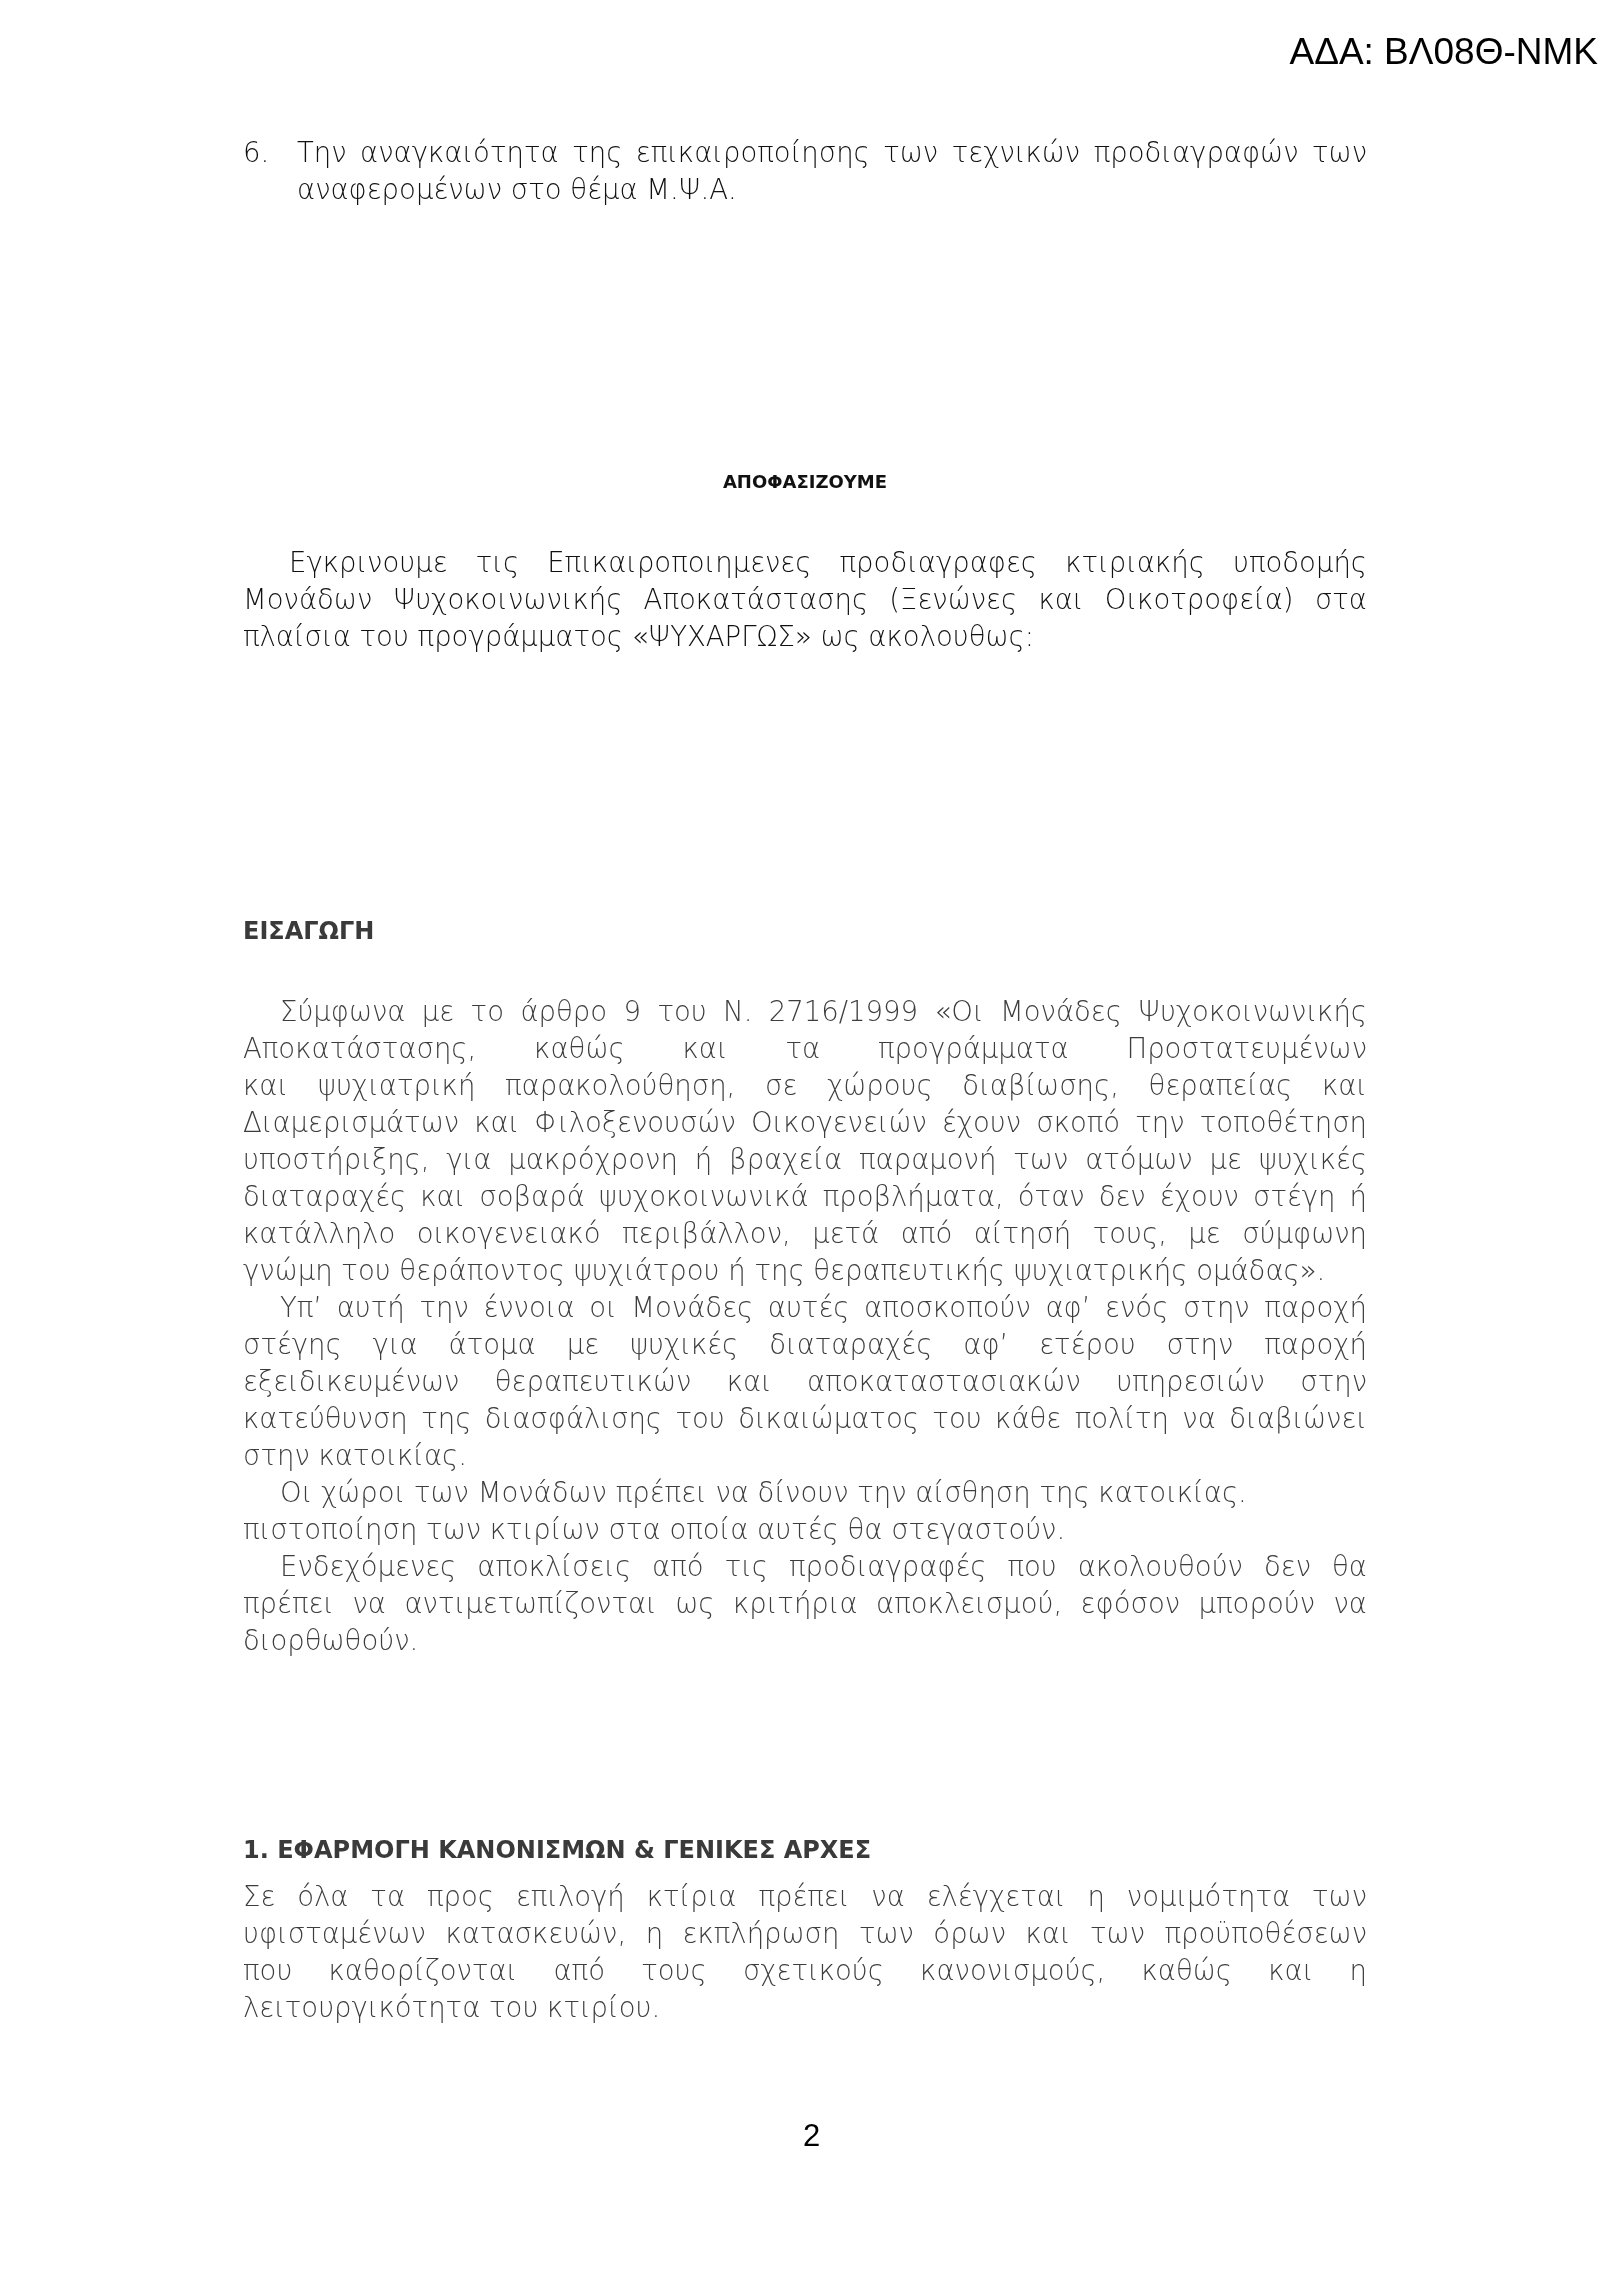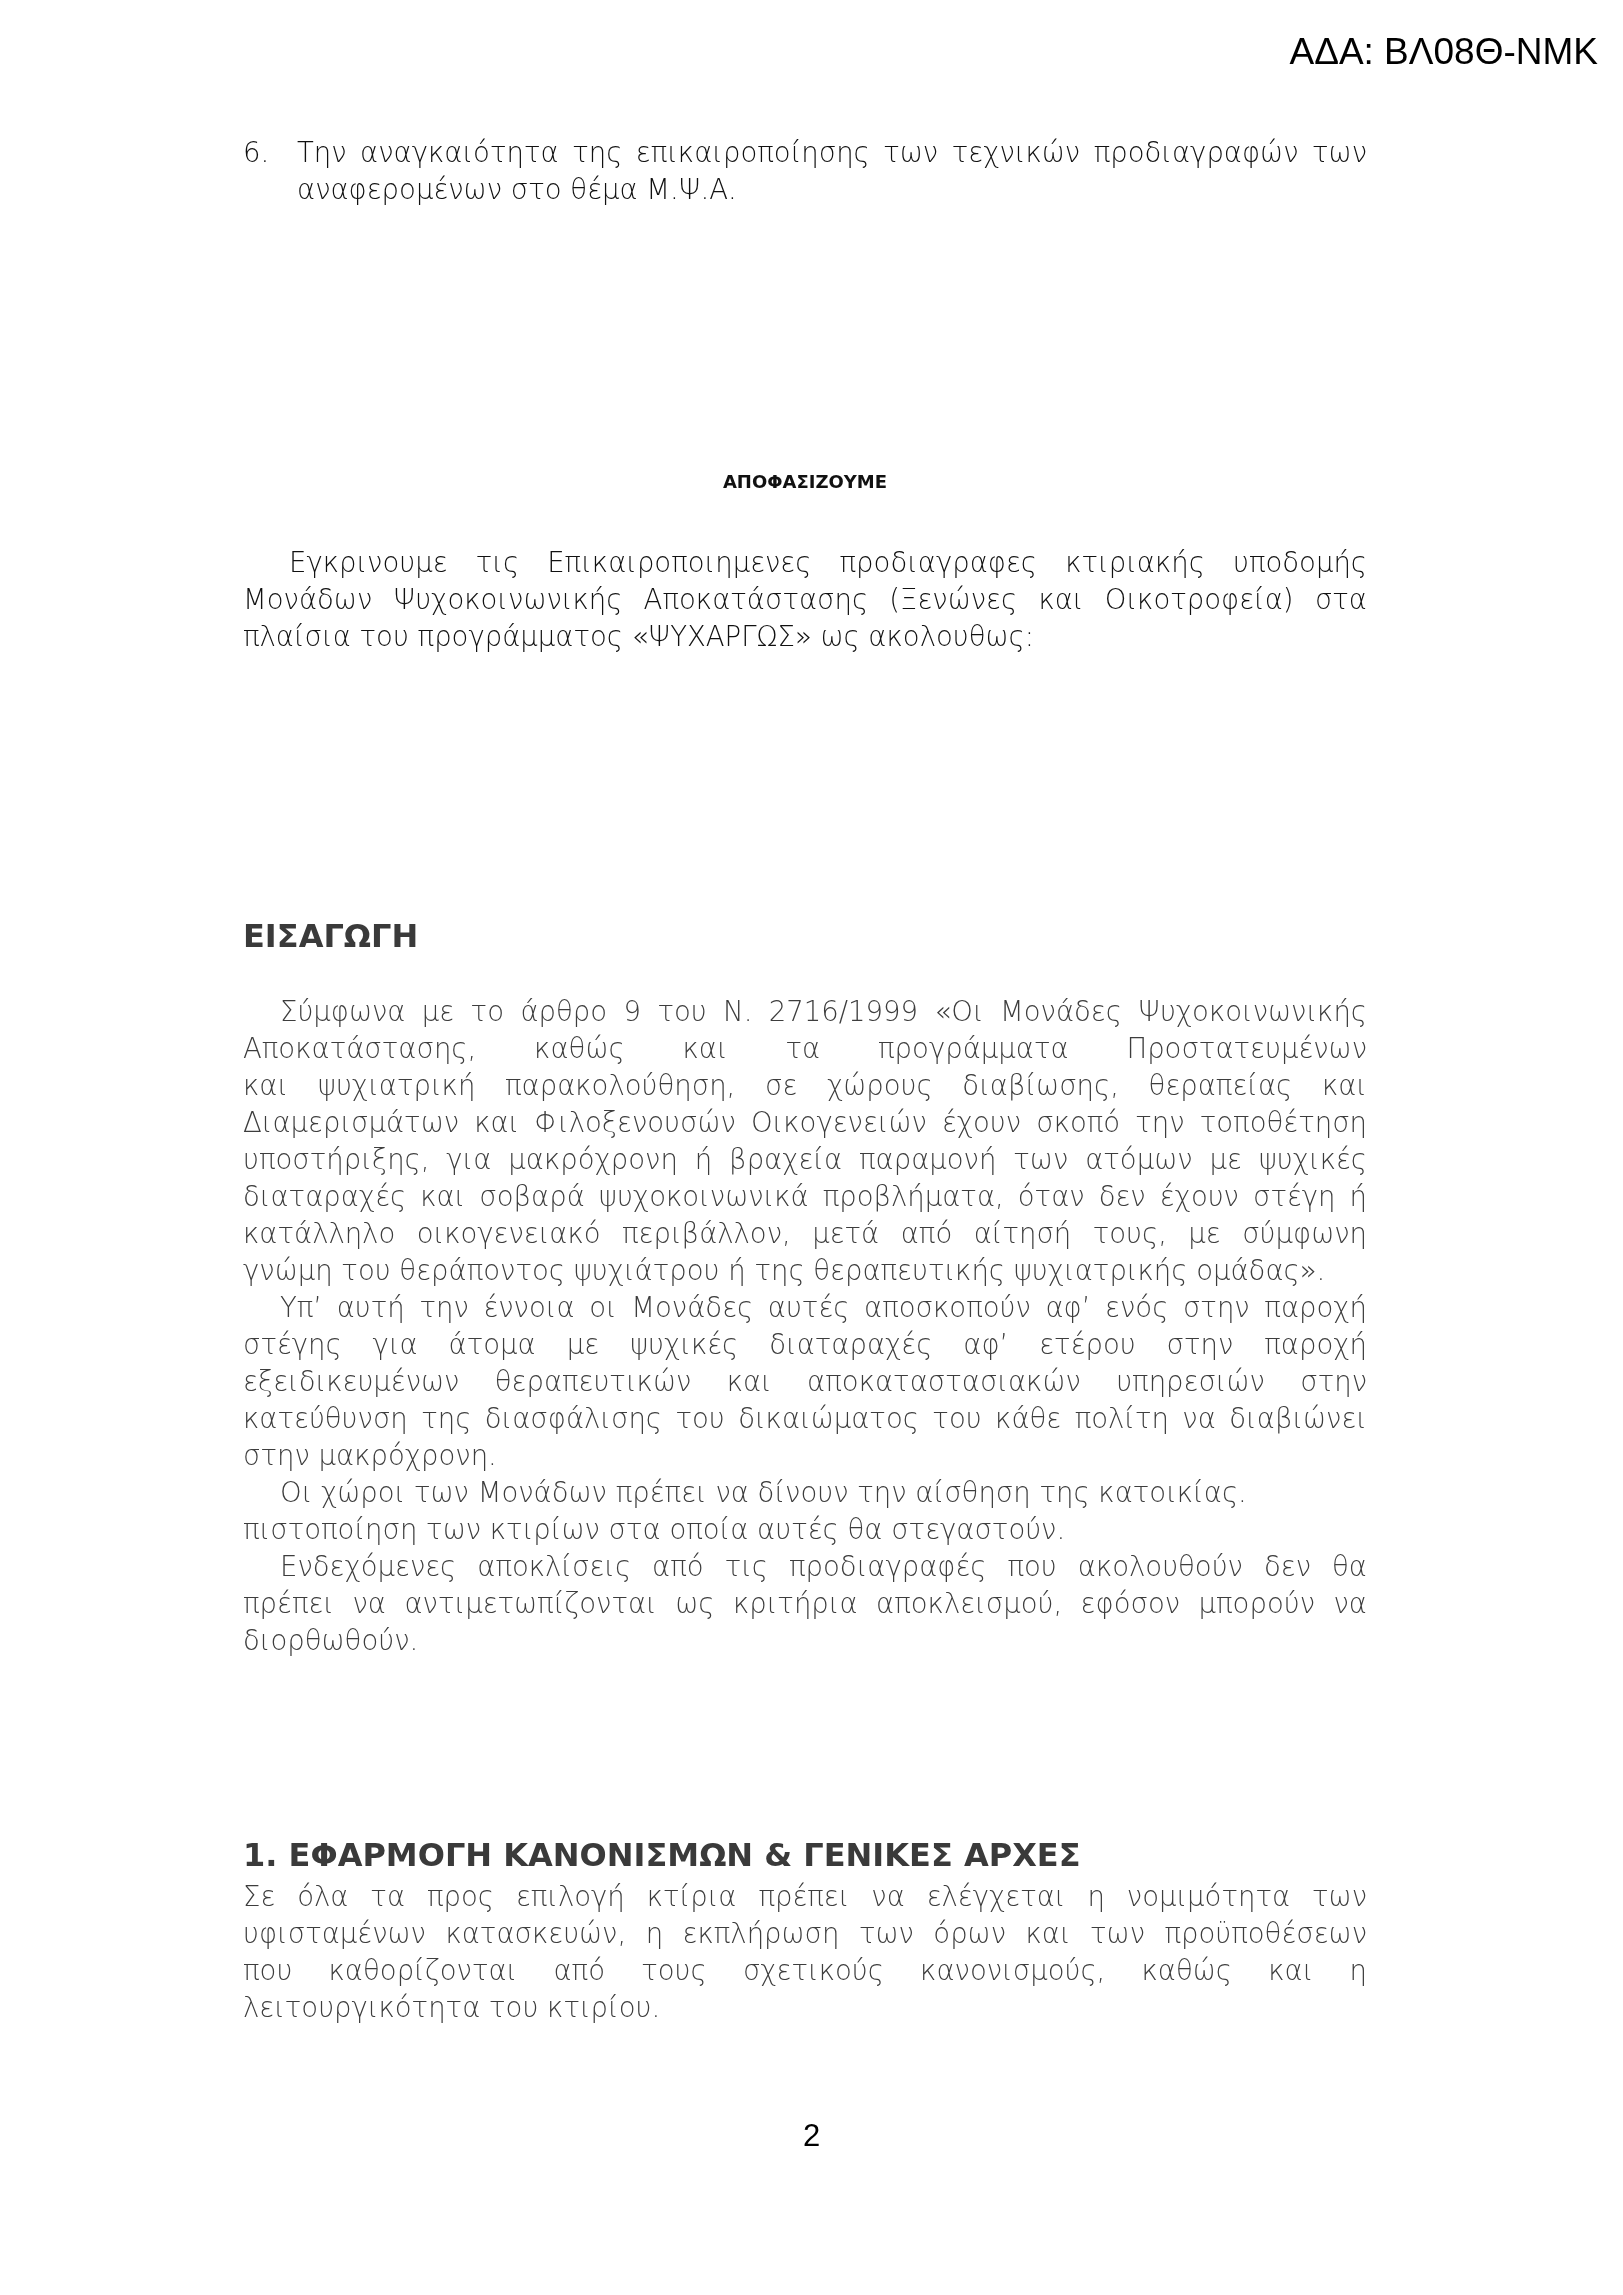--- a/index.html
+++ b/index.html
@@ -19,21 +19,21 @@
   .gray { color: #3d3d3d; }
   .item6 { top: 134px; }
   .item6 .num { position: absolute; left: 0; top: 0; }
   .item6 .txt { margin-left: 54px; text-align: justify; text-align-last: left; }
   .heading-center {
     position: absolute; left: 243px; width: 1124px; text-align: center; top: 471px;
     font-family: "DejaVu Sans", sans-serif; font-weight: bold; font-size: 18px; color: #111;
   }
   .decide { top: 544px; }
   .h-left {
-    font-family: "DejaVu Sans", sans-serif; font-weight: bold; font-size: 32px; color: #3a3a3a;
+    font-family: "DejaVu Sans", sans-serif; font-weight: bold; font-size: 24px; color: #3a3a3a;
     position: absolute; left: 243px;
   }
   .intro-h { top: 917px; }
   .intro { top: 993px; }
   .sec1-h { top: 1803px; margin-top: 33px; }
   .sec1 { top: 1878px; }
   .pagenum {
     position: absolute; top: 2118px; left: 0; width: 1623px; text-align: center;
     font-family: "Liberation Sans", sans-serif; font-size: 31px; color: #000;
   }
@@ -74,21 +74,21 @@
       <span class="pl">και ψυχιατρική παρακολούθηση, σε χώρους διαβίωσης, θεραπείας και</span>
       <span class="pl">Διαμερισμάτων και Φιλοξενουσών Οικογενειών έχουν σκοπό την τοποθέτηση</span>
       <span class="pl">υποστήριξης, για μακρόχρονη ή βραχεία παραμονή των ατόμων με ψυχικές</span>
       <span class="pl">διαταραχές και σοβαρά ψυχοκοινωνικά προβλήματα, όταν δεν έχουν στέγη ή</span>
       <span class="pl">κατάλληλο οικογενειακό περιβάλλον, μετά από αίτησή τους, με σύμφωνη</span>
       <span class="pl end">γνώμη του θεράποντος ψυχιάτρου ή της θεραπευτικής ψυχιατρικής ομάδας».</span>
       <span class="pl" style="padding-left:37px;">Υπ’ αυτή την έννοια οι Μονάδες αυτές αποσκοπούν αφ’ ενός στην παροχή</span>
       <span class="pl">στέγης για άτομα με ψυχικές διαταραχές αφ’ ετέρου στην παροχή</span>
       <span class="pl">εξειδικευμένων θεραπευτικών και αποκαταστασιακών υπηρεσιών στην</span>
       <span class="pl">κατεύθυνση της διασφάλισης του δικαιώματος του κάθε πολίτη να διαβιώνει</span>
-      <span class="pl end">στην μακρόχρονη.</span>
+      <span class="pl end">στην κατοικίας.</span>
       <span class="pl end" style="padding-left:37px;">Οι χώροι των Μονάδων πρέπει να δίνουν την αίσθηση της κατοικίας.</span>
       <span class="pl end">πιστοποίηση των κτιρίων στα οποία αυτές θα στεγαστούν.</span>
       <span class="pl" style="padding-left:37px;">Ενδεχόμενες αποκλίσεις από τις προδιαγραφές που ακολουθούν δεν θα</span>
       <span class="pl">πρέπει να αντιμετωπίζονται ως κριτήρια αποκλεισμού, εφόσον μπορούν να</span>
       <span class="pl end">διορθωθούν.</span>
     </div>
   </div>
 
   <div class="h-left sec1-h">1. ΕΦΑΡΜΟΓΗ ΚΑΝΟΝΙΣΜΩΝ &amp; ΓΕΝΙΚΕΣ ΑΡΧΕΣ</div>
 

